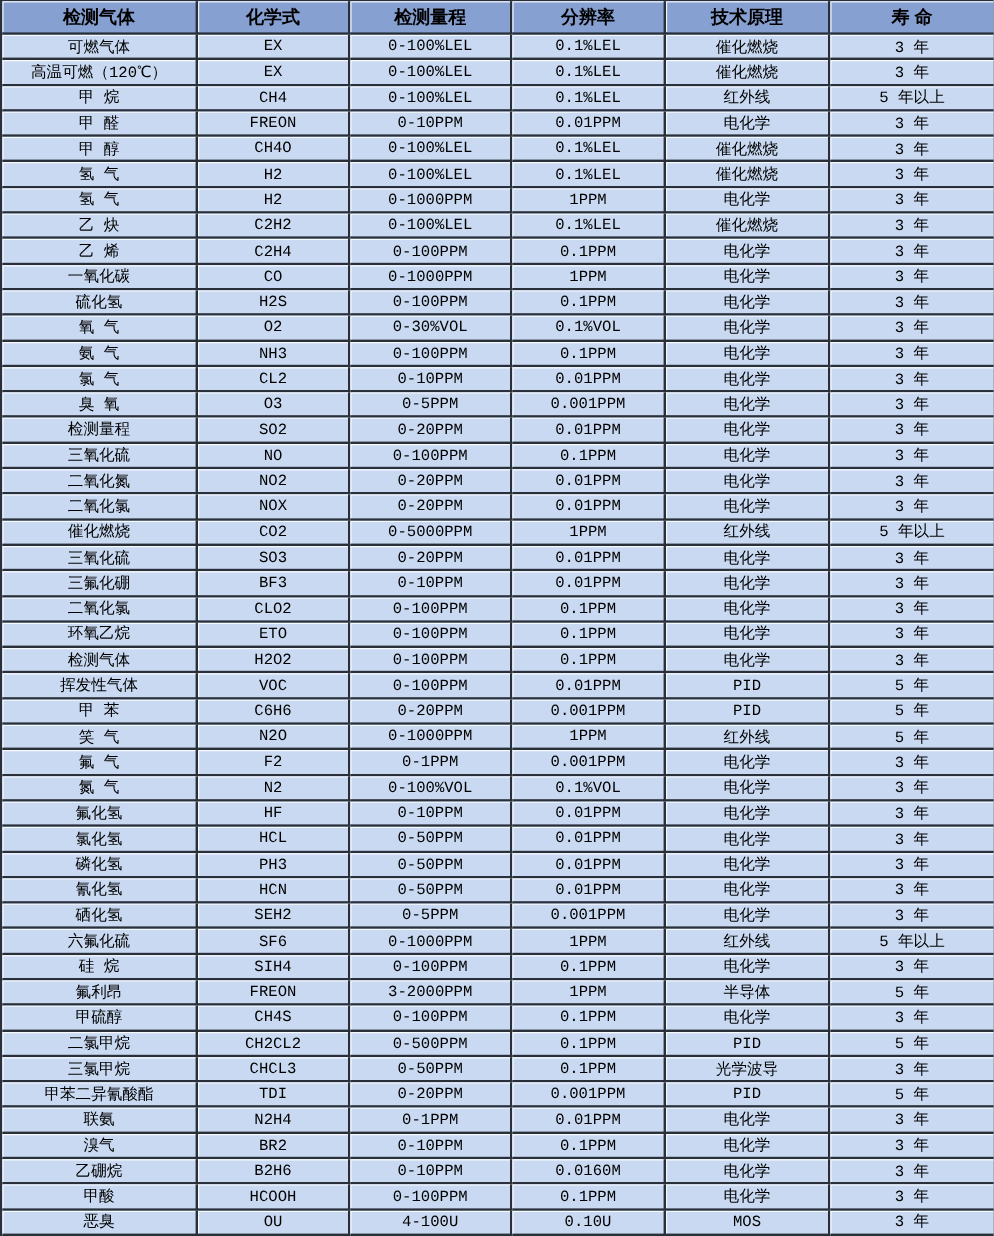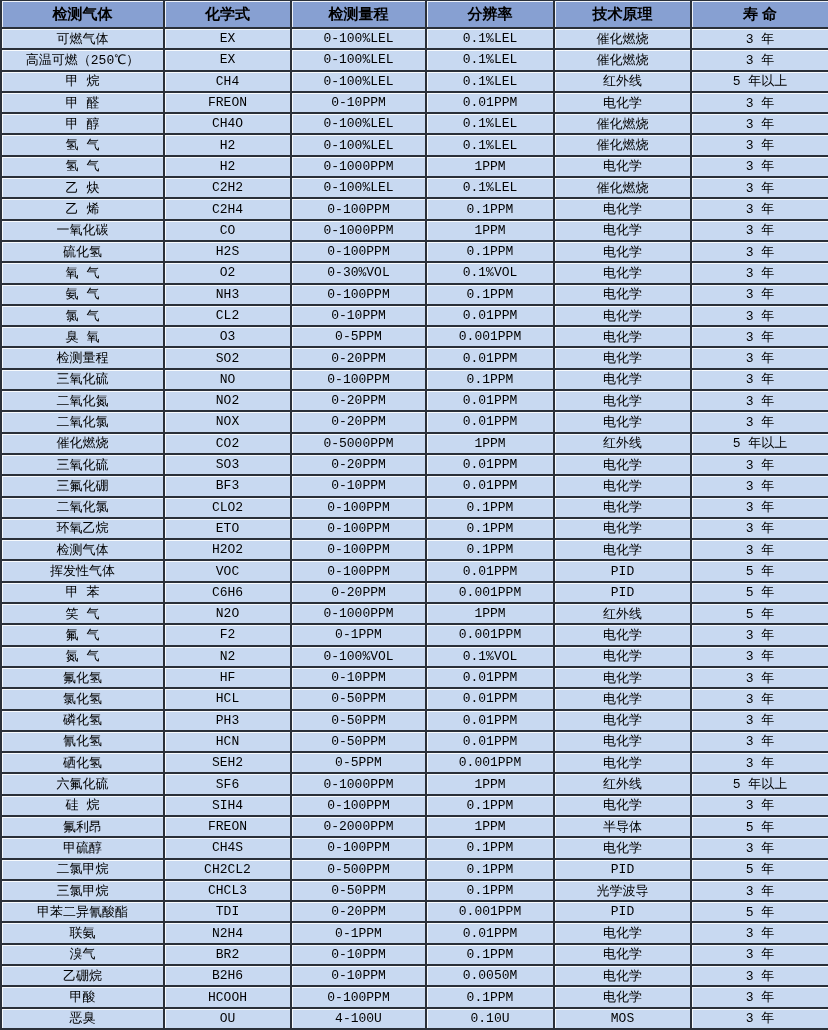--- a/index.html
+++ b/index.html
@@ -78,21 +78,21 @@
     <tbody id="table-body">
         <tr>
           <td class="c-gas">可燃气体</td>
           <td class="c-formula">EX</td>
           <td class="c-range">0-100%LEL</td>
           <td class="c-resolution">0.1%LEL</td>
           <td class="c-principle">催化燃烧</td>
           <td class="c-lifespan">3 年</td>
         </tr>
         <tr>
-          <td class="c-gas">高温可燃（250℃）</td>
+          <td class="c-gas">高温可燃（120℃）</td>
           <td class="c-formula">EX</td>
           <td class="c-range">0-100%LEL</td>
           <td class="c-resolution">0.1%LEL</td>
           <td class="c-principle">催化燃烧</td>
           <td class="c-lifespan">3 年</td>
         </tr>
         <tr>
           <td class="c-gas">甲 烷</td>
           <td class="c-formula">CH4</td>
           <td class="c-range">0-100%LEL</td>
@@ -368,21 +368,21 @@
           <td class="c-gas">硅 烷</td>
           <td class="c-formula">SIH4</td>
           <td class="c-range">0-100PPM</td>
           <td class="c-resolution">0.1PPM</td>
           <td class="c-principle">电化学</td>
           <td class="c-lifespan">3 年</td>
         </tr>
         <tr>
           <td class="c-gas">氟利昂</td>
           <td class="c-formula">FREON</td>
-          <td class="c-range">0-2000PPM</td>
+          <td class="c-range">3-2000PPM</td>
           <td class="c-resolution">1PPM</td>
           <td class="c-principle">半导体</td>
           <td class="c-lifespan">5 年</td>
         </tr>
         <tr>
           <td class="c-gas">甲硫醇</td>
           <td class="c-formula">CH4S</td>
           <td class="c-range">0-100PPM</td>
           <td class="c-resolution">0.1PPM</td>
           <td class="c-principle">电化学</td>
@@ -425,21 +425,21 @@
           <td class="c-formula">BR2</td>
           <td class="c-range">0-10PPM</td>
           <td class="c-resolution">0.1PPM</td>
           <td class="c-principle">电化学</td>
           <td class="c-lifespan">3 年</td>
         </tr>
         <tr>
           <td class="c-gas">乙硼烷</td>
           <td class="c-formula">B2H6</td>
           <td class="c-range">0-10PPM</td>
-          <td class="c-resolution">0.0050M</td>
+          <td class="c-resolution">0.0160M</td>
           <td class="c-principle">电化学</td>
           <td class="c-lifespan">3 年</td>
         </tr>
         <tr>
           <td class="c-gas">甲酸</td>
           <td class="c-formula">HCOOH</td>
           <td class="c-range">0-100PPM</td>
           <td class="c-resolution">0.1PPM</td>
           <td class="c-principle">电化学</td>
           <td class="c-lifespan">3 年</td>

